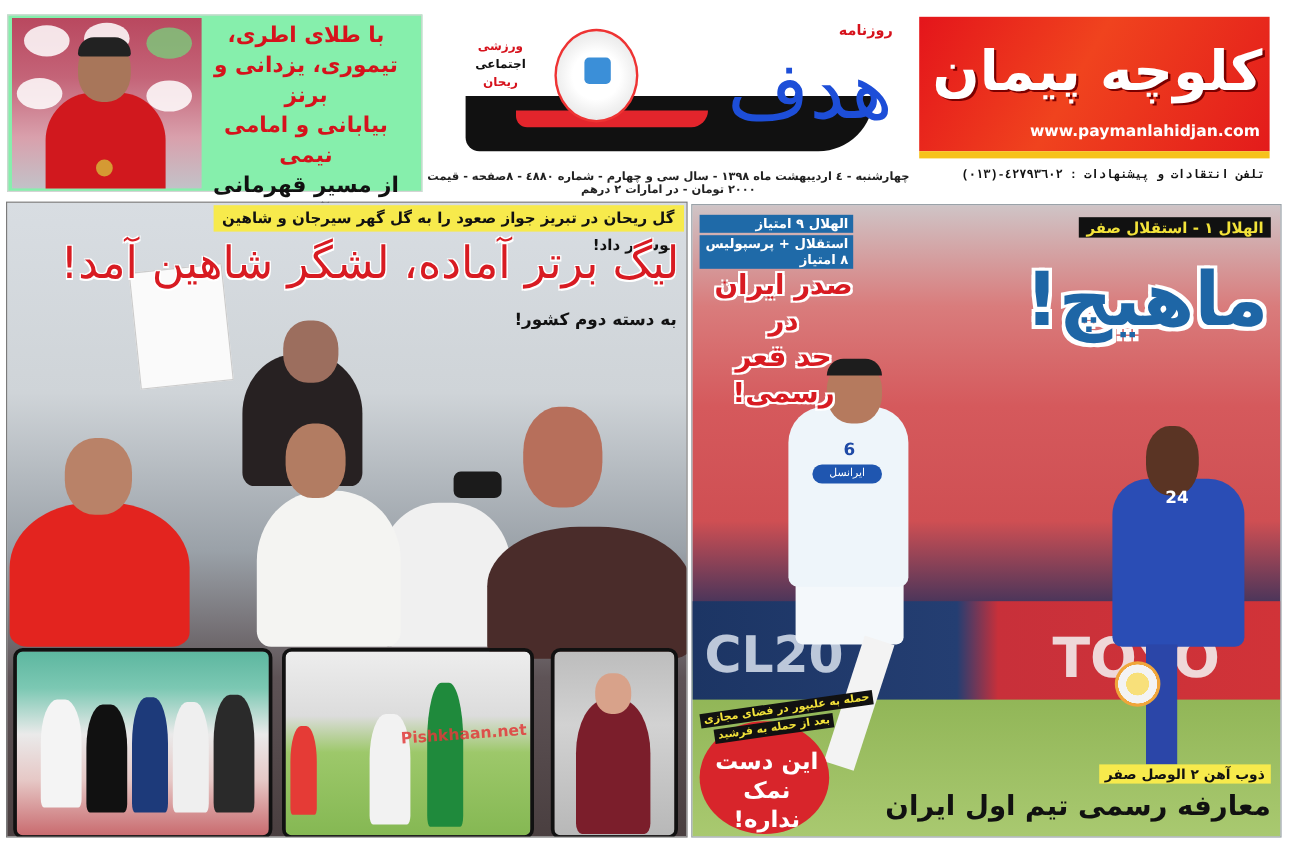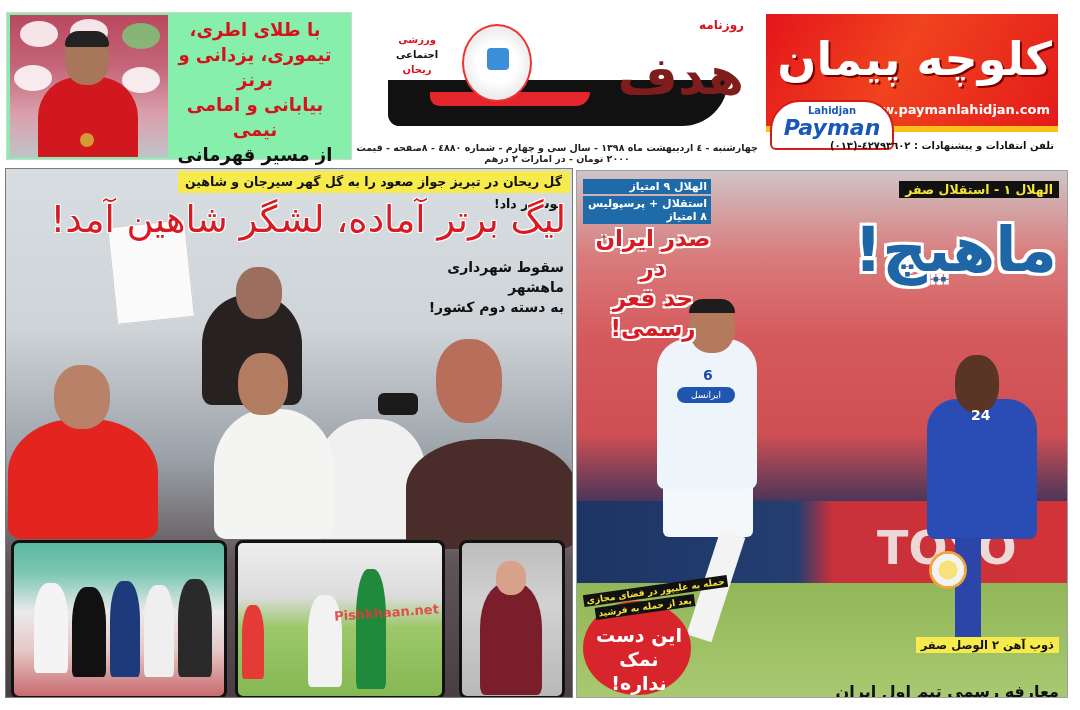--- a/index.html
+++ b/index.html
@@ -17,34 +17,34 @@
   #medal{left:70px;top:118px;width:14px;height:14px;border-radius:50%;background:#d59a33;}
   #promo-text{right:6px;top:4px;width:180px;text-align:center;font-weight:bold;font-size:18px;line-height:25px;}
   .red{color:#d6121c;}
   .blk{color:#111;}
 
   #masthead{left:352px;top:10px;width:410px;height:150px;}
   #logo-ball{left:110px;top:14px;width:66px;height:74px;border-radius:50%;background:radial-gradient(circle at 50% 50%,#fff 0 40%,#f2f2f2 60%,#ddd 100%);border:2px solid #e33;}
   #logo-pent{left:135px;top:38px;width:22px;height:22px;background:#3b8fd8;border-radius:4px;transform:rotate(20px);}
   #logo-swoosh{left:36px;top:70px;width:340px;height:46px;border-radius:0 0 200px 50px;background:#111;}
   #logo-swoosh-red{left:78px;top:82px;width:160px;height:14px;border-radius:0 0 120px 80px;background:#e3252c;}
-  #logo-letters{right:18px;top:26px;font-size:52px;font-weight:bold;color:#7f1d1d;line-height:80px;}
+  #logo-letters{right:18px;top:26px;font-size:66px;font-weight:normal;color:#1d4ed8;line-height:80px;}
   #logo-roozname{right:18px;top:8px;font-size:12px;font-weight:bold;color:#d6121c;}
   #logo-tags{left:44px;top:22px;font-size:10px;font-weight:bold;line-height:15px;text-align:center;}
   #issue-line{left:0;top:132px;width:410px;text-align:center;font-size:9.5px;font-weight:bold;color:#222;}
 
   #ad-right{left:764px;top:12px;width:296px;height:148px;}
   #ad-red{left:2px;top:2px;width:292px;height:112px;background:linear-gradient(120deg,#e4151b 0%,#f0431e 45%,#e31b1b 100%);}
   #ad-title{right:8px;top:18px;font-size:46px;font-weight:bold;color:#ffffff;line-height:58px;text-shadow:2px 2px 0 #7a0000;}
   #ad-url{right:10px;top:90px;font-size:13px;font-weight:bold;color:#ffffff;}
   #ad-yellow{left:2px;top:114px;width:292px;height:6px;background:#f6c21b;}
   #ad-logo{left:6px;top:88px;width:120px;height:46px;background:#fff;border:2px solid #d51a1a;border-radius:30px 30px 6px 6px;text-align:center;}
   #ad-logo-small{font-size:10px;font-weight:bold;color:#1a58b8;display:block;margin-top:3px;}
   #ad-logo-big{font-size:22px;font-weight:bold;color:#1a58b8;display:block;line-height:24px;font-style:italic;}
-  #ad-phone{right:6px;top:128px;font-size:10px;font-weight:bold;color:#111;}
+  #ad-phone{right:6px;top:128px;font-size:10px;font-weight:bold;color:#111;font-family:Liberation Mono, monospace;}
 
   
   #left-panel{left:5px;top:168px;width:566px;height:528px;border:1px solid #7b7b7b;overflow:hidden;background:linear-gradient(180deg,#d8dde2 0%,#cfd4d8 30%,#9aa1a8 55%,#5e5356 75%,#4a3f40 100%);}
   .crowd{position:absolute;border-radius:45% 45% 10% 10%;}
   #fan-red{left:2px;top:250px;width:150px;height:120px;background:#e3241f;}
   #fan-red-head{left:48px;top:196px;width:56px;height:64px;background:#b98268;border-radius:45%;}
   #fan-white1{left:208px;top:240px;width:120px;height:130px;background:#f4f4f2;}
   #fan-white1-head{left:232px;top:184px;width:50px;height:62px;background:#b27c62;border-radius:45%;}
   #fan-white2{left:310px;top:250px;width:110px;height:120px;background:#f0f0f0;}
   #fan-dark{left:400px;top:270px;width:170px;height:110px;background:#4a2c2a;}
@@ -86,21 +86,21 @@
   #ad-board{left:0;top:330px;width:490px;height:82px;background:linear-gradient(90deg,#1c3564 0%,#243e72 45%,#c8303a 52%,#d13338 100%);}
   #ad-board-left{left:10px;top:350px;font-size:42px;font-weight:bold;color:#d8e1ee;opacity:.85;}
   #ad-board-right{left:300px;top:350px;font-size:46px;font-weight:bold;color:#f3eaea;opacity:.9;}
 
   #circle-red{left:6px;top:430px;width:108px;height:94px;border-radius:50%;background:#d8252b;}
   #circle-tag1{left:6px;top:414px;background:#111;color:#f3e33a;font-size:9px;font-weight:bold;padding:1px 3px;transform:rotate(-8deg);}
   #circle-tag2{left:18px;top:430px;background:#111;color:#f3e33a;font-size:9px;font-weight:bold;padding:1px 3px;transform:rotate(-8deg);}
   #circle-text{left:14px;top:452px;width:96px;text-align:center;font-size:19px;font-weight:bold;color:#fff;line-height:24px;}
 
   #bottom-kicker{right:8px;top:466px;background:#f7ea4c;color:#111;font-size:11.5px;font-weight:bold;padding:1px 5px;}
-  #bottom-headline{right:8px;top:484px;font-size:16px;font-weight:bold;color:#111;line-height:34px;margin-top:20px;}
+  #bottom-headline{right:8px;top:484px;font-size:23px;font-weight:bold;color:#111;line-height:34px;}
 </style>
 </head>
 <body>
 
 <div id="promo-left" class="abs">
   <div id="promo-photo" class="abs">
     <div class="badge-logo" style="left:10px;top:6px;"></div>
     <div class="badge-logo" style="left:60px;top:4px;"></div>
     <div class="badge-logo" style="left:112px;top:8px;background:#7fc47a;"></div>
     <div class="badge-logo" style="left:4px;top:50px;"></div>
@@ -132,44 +132,39 @@
     <div class="red">ریحان</div>
   </div>
   <div id="issue-line" class="abs rtl">چهارشنبه - ٤ اردیبهشت ماه ١٣٩٨ - سال سی و چهارم - شماره ٤٨٨٠ - ٨صفحه - قیمت ٢٠٠٠ تومان - در امارات ٢ درهم</div>
 </div>
 
 <div id="ad-right" class="abs">
   <div id="ad-red" class="abs"></div>
   <div id="ad-title" class="abs rtl">کلوچه پیمان</div>
   <div id="ad-url" class="abs">www.paymanlahidjan.com</div>
   <div id="ad-yellow" class="abs"></div>
-  <div id="ad-logo" class="abs">
-    <span id="ad-logo-small">Lahidjan</span>
-    <span id="ad-logo-big">Payman</span>
-  </div>
   <div id="ad-phone" class="abs rtl">تلفن انتقادات و پیشنهادات : ٤٢٧٩٣٦٠٢-(٠١٣)</div>
 </div>
 
 <div id="left-panel" class="abs">
   <div id="banner-flag" class="abs"></div>
   <div id="carried-man" class="crowd"></div>
   <div id="carried-head" class="abs"></div>
   <div id="fan-white2" class="crowd"></div>
   <div id="fan-white1" class="crowd"></div>
   <div id="fan-white1-head" class="abs"></div>
   <div id="fan-red" class="crowd"></div>
   <div id="fan-red-head" class="abs"></div>
   <div id="fan-dark" class="crowd"></div>
   <div id="fan-dark-head" class="abs"></div>
   <div id="camera" class="abs"></div>
 
   <div id="left-kicker" class="abs rtl">گل ریحان در تبریز جواز صعود را به گل گهر سیرجان و شاهین بوشهر داد!</div>
   <div id="left-headline" class="abs rtl">لیگ برتر آماده، لشگر شاهین آمد!</div>
   <div id="left-sub" class="abs rtl">
-    <div>سقوط شهرداری ماهشهر</div>
     <div>به دسته دوم کشور!</div>
   </div>
 
   <div id="inset1" class="inset">
     <div class="player" style="left:20px;top:40px;width:34px;height:90px;background:#f4f4f4;"></div>
     <div class="player" style="left:58px;top:44px;width:34px;height:90px;background:#111;"></div>
     <div class="player" style="left:96px;top:38px;width:30px;height:96px;background:#1d3a7a;"></div>
     <div class="player" style="left:130px;top:42px;width:30px;height:92px;background:#efefef;"></div>
     <div class="player" style="left:164px;top:36px;width:34px;height:98px;background:#2a2a2a;"></div>
   </div>
@@ -180,20 +175,21 @@
     <div id="watermark" class="abs" style="left:96px;top:62px;">Pishkhaan.net</div>
   </div>
   <div id="inset3" class="inset">
     <div class="player" style="left:18px;top:40px;width:62px;height:112px;background:#7b1e2b;"></div>
     <div class="abs" style="left:34px;top:18px;width:30px;height:34px;border-radius:45%;background:#d8a28a;"></div>
   </div>
 </div>
 
 <div id="right-panel" class="abs">
   <div id="ad-board" class="abs"></div>
+  <div id="ad-board-left" class="abs">CL20</div>
   <div id="ad-board-right" class="abs">TOYO</div>
 
   <div id="p1-shorts" class="abs" style="border-radius:6px;"></div>
   <div id="p1-body" class="abs" style="border-radius:30px 30px 8px 8px;"></div>
   <div id="p1-head" class="abs"></div>
   <div id="p1-hair" class="abs" style="border-radius:20px 20px 0 0;"></div>
   <div id="p1-num" class="abs">6</div>
   <div class="abs" style="left:100px;top:216px;width:58px;height:16px;border-radius:10px;background:#1f56b0;color:#fff;font-size:9px;text-align:center;line-height:16px;">ایرانسل</div>
   <div id="p1-leg" class="abs"></div>
 

